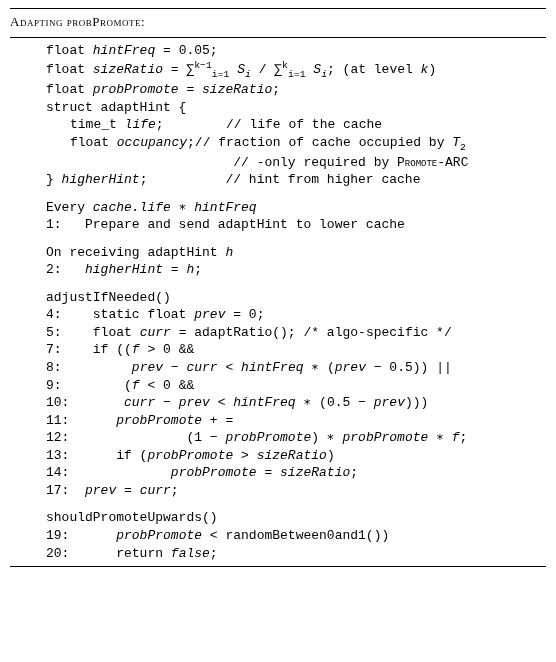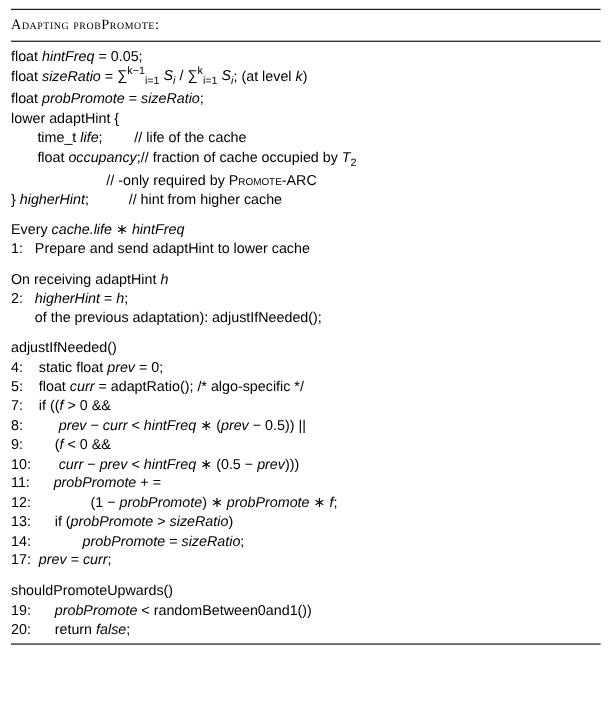--- a/index.html
+++ b/index.html
@@ -21,60 +21,60 @@
     border-top: 0.5px solid #000;
     padding-top: 4px;
   }
   .title {
     font-variant: small-caps;
     letter-spacing: 0.5px;
     margin-bottom: 6px;
   }
   .line {
     white-space: pre;
-    font-family: Liberation Sans, sans-serif;
+    font-family: Liberation Mono, monospace;
+    margin-left: 36px;
   }
   .ital { font-style: italic; }
   .block { margin-top: 10px; }
   .ind1 { padding-left: 24px; }
   sub { font-size: 0.75em; }
   sup { font-size: 0.75em; }
 </style>
 </head>
 <body>
 
 <div class="outer">
   <div class="title">Adapting probPromote:</div>
   <div class="inner">
 
     <div class="line"><span>float </span><span class="ital">hintFreq</span><span> = 0.05;</span></div>
 
     <div class="line"><span>float </span><span class="ital">sizeRatio</span><span> = </span><span>∑<sup>k−1</sup><sub>i=1</sub> <span class="ital">S<sub>i</sub></span> / ∑<sup>k</sup><sub>i=1</sub> <span class="ital">S<sub>i</sub></span></span><span>; (at level </span><span class="ital">k</span><span>)</span></div>
 
     <div class="line"><span>float </span><span class="ital">probPromote</span><span> = </span><span class="ital">sizeRatio</span><span>;</span></div>
 
-    <div class="line">lower adaptHint {</div>
+    <div class="line">struct adaptHint {</div>
 
     <div class="line ind1"><span>time_t </span><span class="ital">life</span><span>;        // life of the cache</span></div>
 
     <div class="line ind1"><span>float </span><span class="ital">occupancy</span><span>;// fraction of cache occupied by </span><span class="ital">T</span><sub>2</sub></div>
 
     <div class="line"><span>                        // -only required by </span><span style="font-variant:small-caps">Promote-ARC</span></div>
 
     <div class="line"><span>} </span><span class="ital">higherHint</span><span>;          // hint from higher cache</span></div>
 
     <div class="block">
       <div class="line"><span>Every </span><span class="ital">cache.life</span><span> ∗ </span><span class="ital">hintFreq</span></div>
       <div class="line">1:   Prepare and send adaptHint to lower cache</div>
     </div>
 
     <div class="block">
       <div class="line"><span>On receiving adaptHint </span><span class="ital">h</span></div>
       <div class="line"><span>2:   </span><span class="ital">higherHint</span><span> = </span><span class="ital">h</span><span>;</span></div>
-      <div class="line">      of the previous adaptation): adjustIfNeeded();</div>
     </div>
 
     <div class="block">
       <div class="line">adjustIfNeeded()</div>
       <div class="line"><span>4:    static float </span><span class="ital">prev</span><span> = 0;</span></div>
       <div class="line"><span>5:    float </span><span class="ital">curr</span><span> = adaptRatio(); /* algo-specific */</span></div>
       <div class="line"><span>7:    if ((</span><span class="ital">f</span><span> &gt; 0 &amp;&amp;</span></div>
       <div class="line"><span>8:         </span><span class="ital">prev</span><span> − </span><span class="ital">curr</span><span> &lt; </span><span class="ital">hintFreq</span><span> ∗ (</span><span class="ital">prev</span><span> − 0.5)) ||</span></div>
       <div class="line"><span>9:        (</span><span class="ital">f</span><span> &lt; 0 &amp;&amp;</span></div>
       <div class="line"><span>10:       </span><span class="ital">curr</span><span> − </span><span class="ital">prev</span><span> &lt; </span><span class="ital">hintFreq</span><span> ∗ (0.5 − </span><span class="ital">prev</span><span>)))</span></div>

